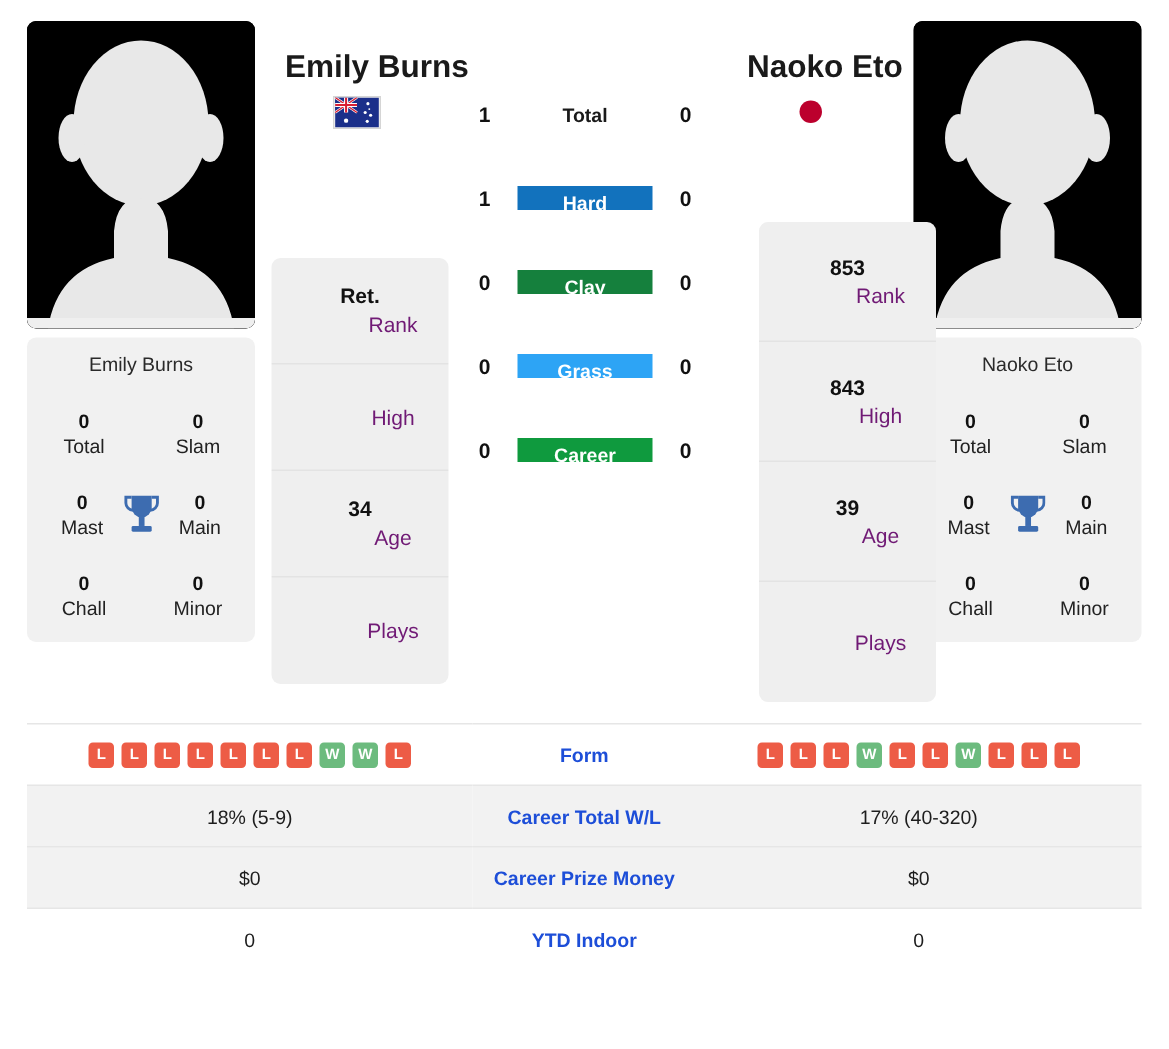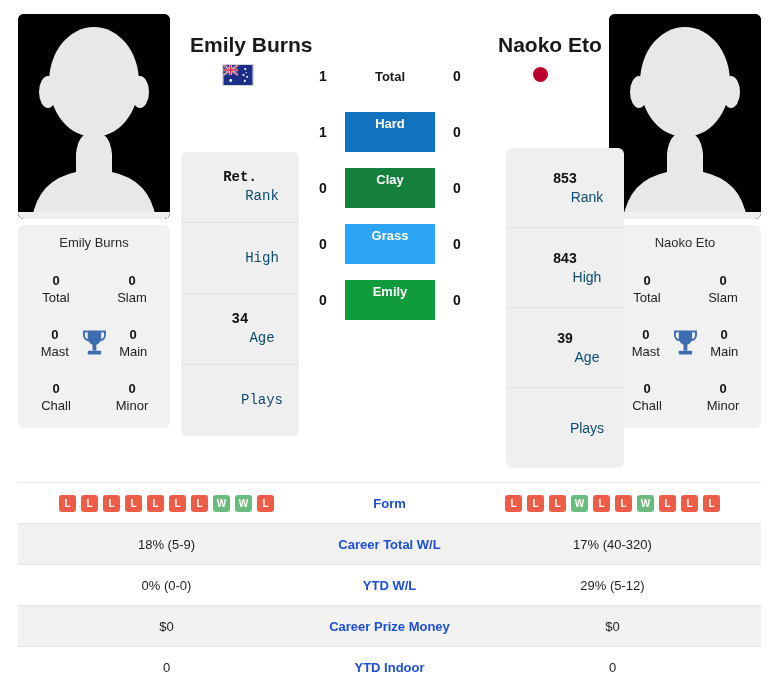--- a/index.html
+++ b/index.html
@@ -91,21 +91,21 @@
   }
   .h2h-label-plain {
     flex: 1;
     text-align: center;
     font-size: 13px;
     font-weight: bold;
     color: #1a1a1a;
   }
   .h2h-badge {
     width: 90px;
-    height: 40px;
+    height: 16px;
     line-height: 24px;
     text-align: center;
     font-size: 13px;
     font-weight: bold;
     color: #ffffff;
   }
 
   
   .stat-card {
     position: absolute;
@@ -154,41 +154,41 @@
   .trophy-icon { width: 26px; height: 30px; display: block; }
 
   
   .rank-card {
     position: absolute;
     width: 118px;
     background: #efefef;
     border-radius: 6px;
     overflow: hidden;
   }
-  .rank-card.left  { left: 181px; top: 152px; font-family: Liberation Mono, monospace; }
+  .rank-card.left  { left: 181px; top: 172px; }
   .rank-card.right { left: 506px; top: 148px; }
   .rank-cell {
     height: 71px;
     display: flex;
     flex-direction: column;
     align-items: center;
     justify-content: center;
     border-bottom: 1px solid #e3e3e3;
   }
   .rank-card.right .rank-cell { height: 80px; }
   .rank-cell:last-child { border-bottom: none; }
   .rank-cell .num {
     font-size: 14px;
     font-weight: bold;
     color: #111;
     line-height: 19px;
   }
   .rank-cell .lbl {
     font-size: 14px;
-    color: #0c4a6e;
+    color: #701a75;
     line-height: 19px;
     padding-left: 44px;
   }
 
   
   .cmp-table {
     position: absolute;
     left: 18px;
     top: 482px;
     width: 743px;
@@ -297,21 +297,21 @@
         <span class="h2h-badge" id="badge-2" style="background: #15803d;">Clay</span>
         <span class="h2h-score">0</span>
       </div>
       <div class="h2h-row">
         <span class="h2h-score">0</span>
         <span class="h2h-badge" id="badge-3" style="background: rgb(45, 164, 245);">Grass</span>
         <span class="h2h-score">0</span>
       </div>
       <div class="h2h-row">
         <span class="h2h-score">0</span>
-        <span class="h2h-badge" id="badge-4" style="background: rgb(15, 154, 62);">Emily</span>
+        <span class="h2h-badge" id="badge-4" style="background: rgb(15, 154, 62);">Career</span>
         <span class="h2h-score">0</span>
       </div>
     </div>
 
     <div class="stat-card left">
       <div class="stat-card-title">Emily Burns</div>
       <div class="trophy-grid">
         <div class="trophy-row">
           <span class="tcell">
             <span class="num">0</span>
@@ -465,25 +465,20 @@
               <span class="form-badge L">L</span>
               <span class="form-badge L">L</span>
               <span class="form-badge L">L</span>
             </div>
         </td>
       </tr>
       <tr class="shaded">
         <td class="side">18% (5-9)</td>
         <td class="center">Career Total W/L</td>
         <td class="side">17% (40-320)</td>
-      </tr>
-      <tr>
-        <td class="side">0% (0-0)</td>
-        <td class="center">YTD W/L</td>
-        <td class="side">29% (5-12)</td>
       </tr>
       <tr class="shaded">
         <td class="side">$0</td>
         <td class="center">Career Prize Money</td>
         <td class="side">$0</td>
       </tr>
       <tr>
         <td class="side">0</td>
         <td class="center">YTD Indoor</td>
         <td class="side">0</td>

